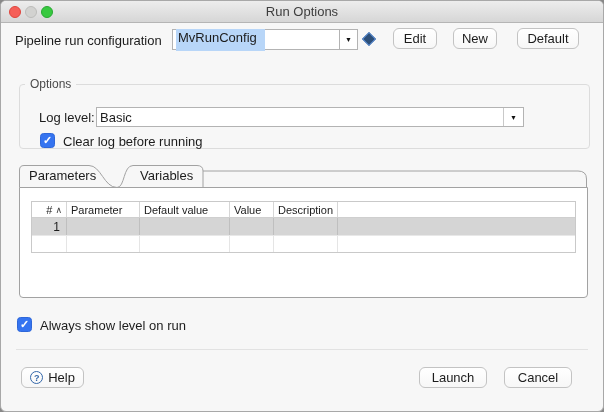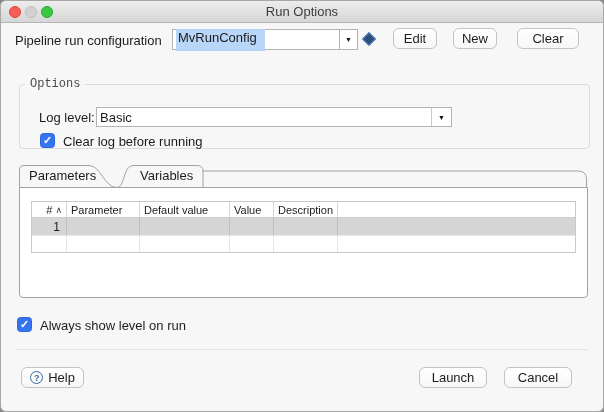--- a/index.html
+++ b/index.html
@@ -43,23 +43,23 @@
   .btn-manage{left:516px;top:27px;width:62px;}
   .btn-help{left:20px;top:366px;width:63px;gap:5px;}
   .btn-launch{left:418px;top:366px;width:68px;}
   .btn-cancel{left:503px;top:366px;width:68px;}
   .qicon{width:13px;height:13px;border:1.5px solid #3467a9;border-radius:50%;
     color:#3467a9;font-size:9px;font-weight:bold;display:flex;align-items:center;
     justify-content:center;}
   
   fieldset.grp{position:absolute;left:18px;top:76px;width:571px;height:72px;
     border:1px solid #dcdcdc;border-radius:4px;margin:0;padding:0;}
-  fieldset.grp legend{margin-left:5px;padding:0 5px;font-size:12px;color:#4b4b4b;font-family:Liberation Mono, monospace;}
+  fieldset.grp legend{margin-left:5px;padding:0 5px;font-size:12px;color:#4b4b4b;}
   .loglabel{position:absolute;left:19px;top:19px;font-size:13px;}
-  .combo-log{left:76px;top:16px;width:356px;height:20px;}
+  .combo-log{left:76px;top:16px;width:428px;height:20px;}
   
   .cb{position:absolute;width:15px;height:15px;background:#3574f0;
     border:1px solid #2e67d9;border-radius:3.5px;color:#fff;font-size:11px;
     font-weight:bold;display:flex;align-items:center;justify-content:center;}
   .cb-clear{left:20px;top:42px;}
   .cb-clear-label{position:absolute;left:43px;top:43px;font-size:13px;}
   .cb-always{left:16px;top:316px;}
   .cb-always-label{position:absolute;left:39px;top:317px;font-size:13px;}
   
   .tabwrap{position:absolute;left:18px;top:163px;width:594px;height:134px;}
@@ -103,21 +103,21 @@
   </div>
 
   <div class="cfg-label">Pipeline run configuration</div>
   <div class="combo combo-main">
     <span class="val selected">MvRunConfig</span>
     <span class="arrowbox">▼</span>
   </div>
   <span class="diamond"></span>
   <button class="btn btn-edit">Edit</button>
   <button class="btn btn-new">New</button>
-  <button class="btn btn-manage">Clear</button>
+  <button class="btn btn-manage">Default</button>
 
   <fieldset class="grp">
     <legend>Options</legend>
     <div class="loglabel">Log level:</div>
     <div class="combo combo-log">
       <span class="val">Basic</span>
       <span class="arrowplain">▼</span>
     </div>
     <span class="cb cb-clear">
       <span>✓</span>

